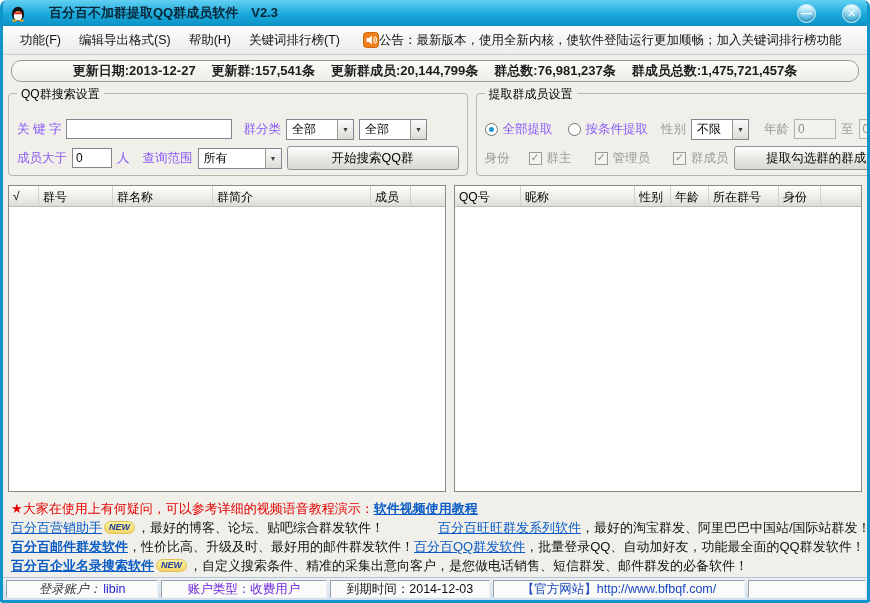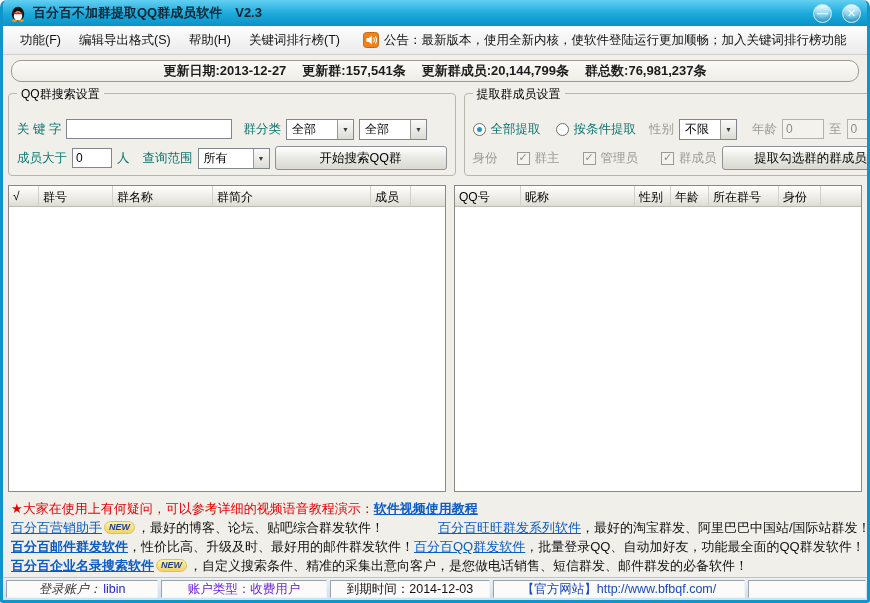--- a/index.html
+++ b/index.html
@@ -8,60 +8,60 @@
     background:#fff; width:870px; height:603px; overflow:hidden;
   }
   .window {
     width:870px; height:603px; display:flex; flex-direction:column;
     background:#f0efea;
     border-left:3px solid #1095ca; border-right:3px solid #1095ca; border-bottom:3px solid #1095ca;
     border-radius:7px 7px 3px 3px; overflow:hidden;
   }
   
   .titlebar {
-    height:26px; flex:0 0 26px; display:flex; align-items:center; gap:6px; padding:0 6px;
+    height:26px; flex:0 0 26px; display:flex; align-items:center; gap:22px; padding:0 6px;
     background:linear-gradient(#62d0f2, #1aa8da 55%, #0d92c6);
   }
   .titlebar .title { font-weight:bold; font-size:13px; color:#082636; flex:1; white-space:nowrap; overflow:hidden; }
   .app-icon { width:18px; height:18px; flex:0 0 18px; }
   .win-btn {
     width:19px; height:19px; border-radius:50%; margin-left:4px;
     background:linear-gradient(#f2fbfe, #9adcf2 45%, #49b8e2);
     border:1px solid #cdeffa; color:#fff; font-weight:bold; font-size:11px;
     line-height:16px; text-align:center; cursor:pointer;
     box-shadow: inset 0 -3px 3px rgba(0,70,110,.30);
   }
   
   .menubar {
     height:29px; flex:0 0 29px; display:flex; align-items:center; padding:9px 8px;
     background:linear-gradient(#fdfdfd, #ebebeb); border-bottom:1px solid #cfcfcf;
     font-size:12.5px; color:#111; white-space:nowrap; overflow:hidden;
   }
   .menu-item { padding:4px 9px; cursor:default; }
-  .announce { display:flex; align-items:center; gap:5px; margin-left:14px; }
+  .announce { display:flex; align-items:center; margin-left:14px; }
   .spk-icon { width:16px; height:16px; flex:0 0 16px; }
   
   .stats-bar {
     height:22px; flex:0 0 22px; margin:5px 8px 2px; display:flex; align-items:center; justify-content:center; gap:16px;
     border:1px solid #9b9b93; border-radius:10px; background:linear-gradient(#fbfaf7,#eeede7);
     font-size:13px; font-weight:bold; color:#1c1c1c; white-space:nowrap; overflow:hidden;
   }
   
   .boxes-row { display:flex; gap:8px; padding:9px 5px 4px; flex:0 0 79px; }
   .groupbox {
     position:relative; border:1px solid #b6b6ac; border-radius:4px; padding:24px 8px 6px;
   }
   .gb-title {
     position:absolute; top:-8px; left:8px; background:#f0efea; padding:0 4px; font-size:12px; color:#000;
   }
   .gb-left { flex:0 0 438px; }
   .gb-right { flex:1; }
   .row { display:flex; align-items:center; gap:5px; height:22px; }
   .row + .row { margin-top:7px; }
-  .lbl { font-size:12.5px; color:#0f766e; white-space:nowrap; }
+  .lbl { font-size:12.5px; color:#8b5cf6; white-space:nowrap; }
   .lbl.dis { color:#9b9b95; }
   .txt {
     height:20px; border:1px solid #82878f; background:#fff; font-size:12px; padding:0 3px;
     font-family:"Liberation Sans","DejaVu Sans",sans-serif;
   }
   .txt.dis { background:#f3f2ec; color:#8d8d87; border-color:#b3b3ab; }
   .combo {
     height:21px; border:1px solid #82878f; background:#fff; position:relative;
     display:flex; align-items:center; padding:0 18px 0 5px; font-size:12px; cursor:default; white-space:nowrap;
   }
@@ -160,20 +160,21 @@
       </svg>
       <span>公告：最新版本，使用全新内核，使软件登陆运行更加顺畅；加入关键词排行榜功能</span>
     </span>
   </div>
 
   <div class="stats-bar">
     <span>更新日期:2013-12-27</span>
     <span>更新群:157,541条</span>
     <span>更新群成员:20,144,799条</span>
     <span>群总数:76,981,237条</span>
+    <span>群成员总数:1,475,721,457条</span>
   </div>
 
   <div class="boxes-row">
 
     <div class="groupbox gb-left">
       <span class="gb-title">QQ群搜索设置</span>
       <div class="row">
         <span class="lbl">关 键 字</span>
         <input class="txt" style="width: 166px;" value="">
         <span class="lbl" style="margin-left:6px;">群分类</span>
@@ -184,21 +185,21 @@
         <div class="combo" style="width:68px;">
           <span>全部</span>
           <span class="dd"></span>
         </div>
       </div>
       <div class="row">
         <span class="lbl">成员大于</span>
         <input class="txt" style="width: 40px;" value="0">
         <span class="lbl">人</span>
         <span class="lbl" style="margin-left:8px;">查询范围</span>
-        <div class="combo" style="width:72px;">
+        <div class="combo" style="width:84px;">
           <span>所有</span>
           <span class="dd"></span>
         </div>
         <button class="btn" style="margin-left:auto; width:172px;">开始搜索QQ群</button>
       </div>
     </div>
 
     <div class="groupbox gb-right">
       <span class="gb-title">提取群成员设置</span>
       <div class="row">

